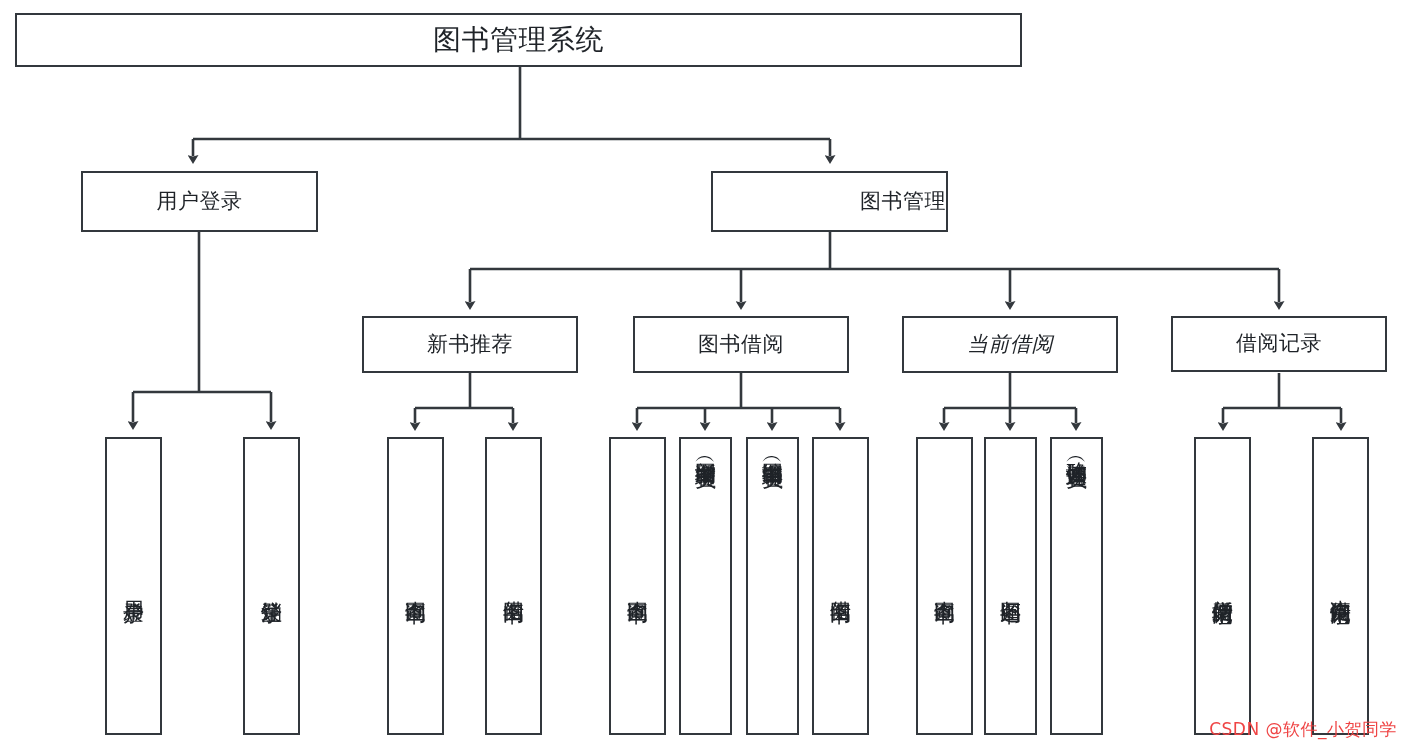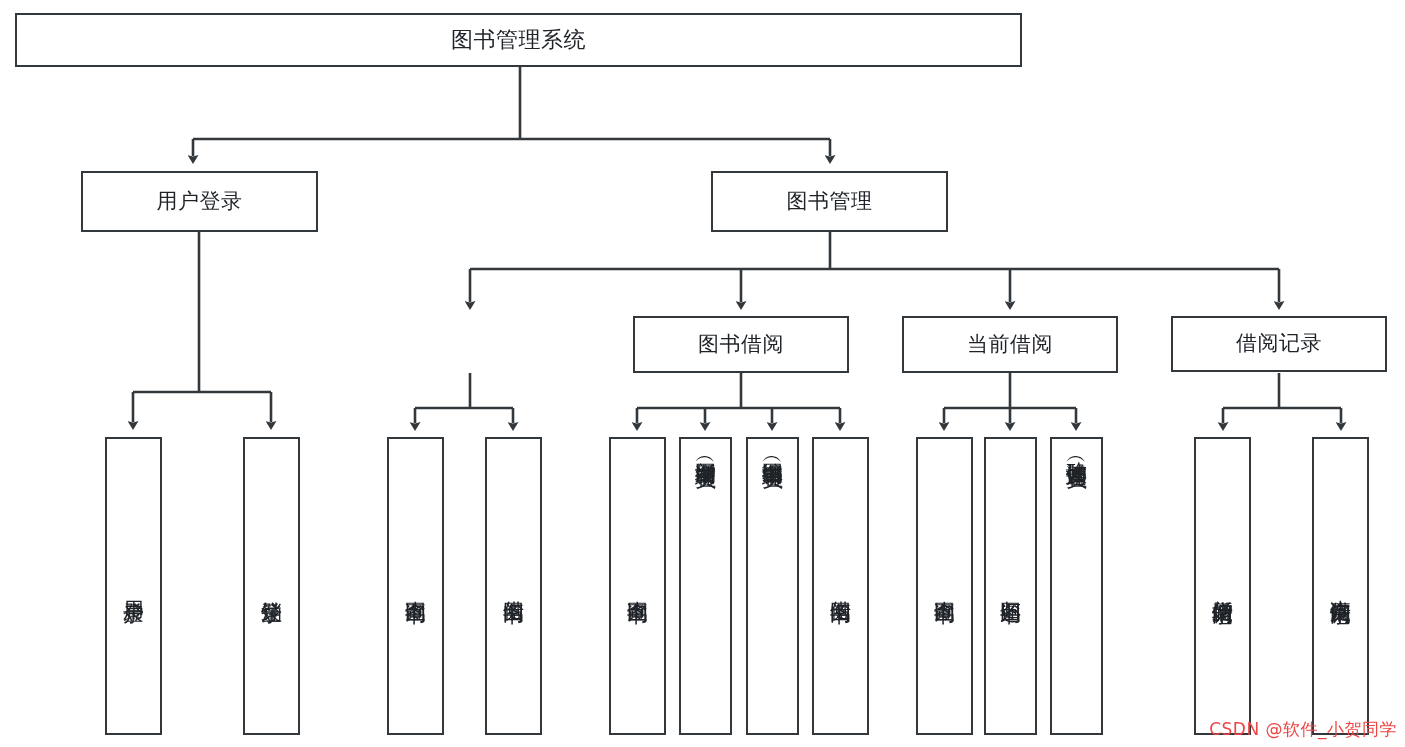--- a/index.html
+++ b/index.html
@@ -37,21 +37,21 @@
     align-items: center;
     justify-content: center;
     color: #1f2328;
   }
   .node.horiz {
     font-size: 21px;
     line-height: 1.2;
     letter-spacing: 0.5px;
   }
   .node.root {
-    font-size: 22px;
+    font-size: 28px;
     align-items: center;
   }
   .node.leaf {
     font-size: 21px;
     line-height: 1.24;
     letter-spacing: 1px;
     writing-mode: vertical-rl;
     text-orientation: upright;
     align-items: center;
     justify-content: center;
@@ -132,28 +132,31 @@
     </g>
   </svg>
 
   <div class="node horiz root" style="left:15px; top:13px; width:1007px; height:54px;">
     <span>图书管理系统</span>
   </div>
 
   <div class="node horiz" style="left:81px; top:171px; width:237px; height:61px;">
     <span>用户登录</span>
   </div>
-  <div class="node horiz" style="left:711px; top:171px; width:237px; height:61px;">
+  <div class="node horiz" style="left:711px; top:171px; width:237px; height:61px;justify-content:flex-end;">
     <span>图书管理</span>
   </div>
 
+  <div class="node horiz" style="left:362px; top:316px; width:216px; height:57px;">
+    <span>新书推荐</span>
+  </div>
   <div class="node horiz" style="left:633px; top:316px; width:216px; height:57px;">
     <span>图书借阅</span>
   </div>
-  <div class="node horiz" style="left:902px; top:316px; width:216px; height:57px;">
+  <div class="node horiz" style="left:902px; top:316px; width:216px; height:57px;font-style:italic;">
     <span>当前借阅</span>
   </div>
   <div class="node horiz" style="left:1171px; top:316px; width:216px; height:56px;">
     <span>借阅记录</span>
   </div>
 
   <div class="node leaf" style="left:105px; top:437px; width:57px; height:298px;">
     <span class="leaf-text">用户登录</span>
   </div>
   <div class="node leaf" style="left:243px; top:437px; width:57px; height:298px;">

